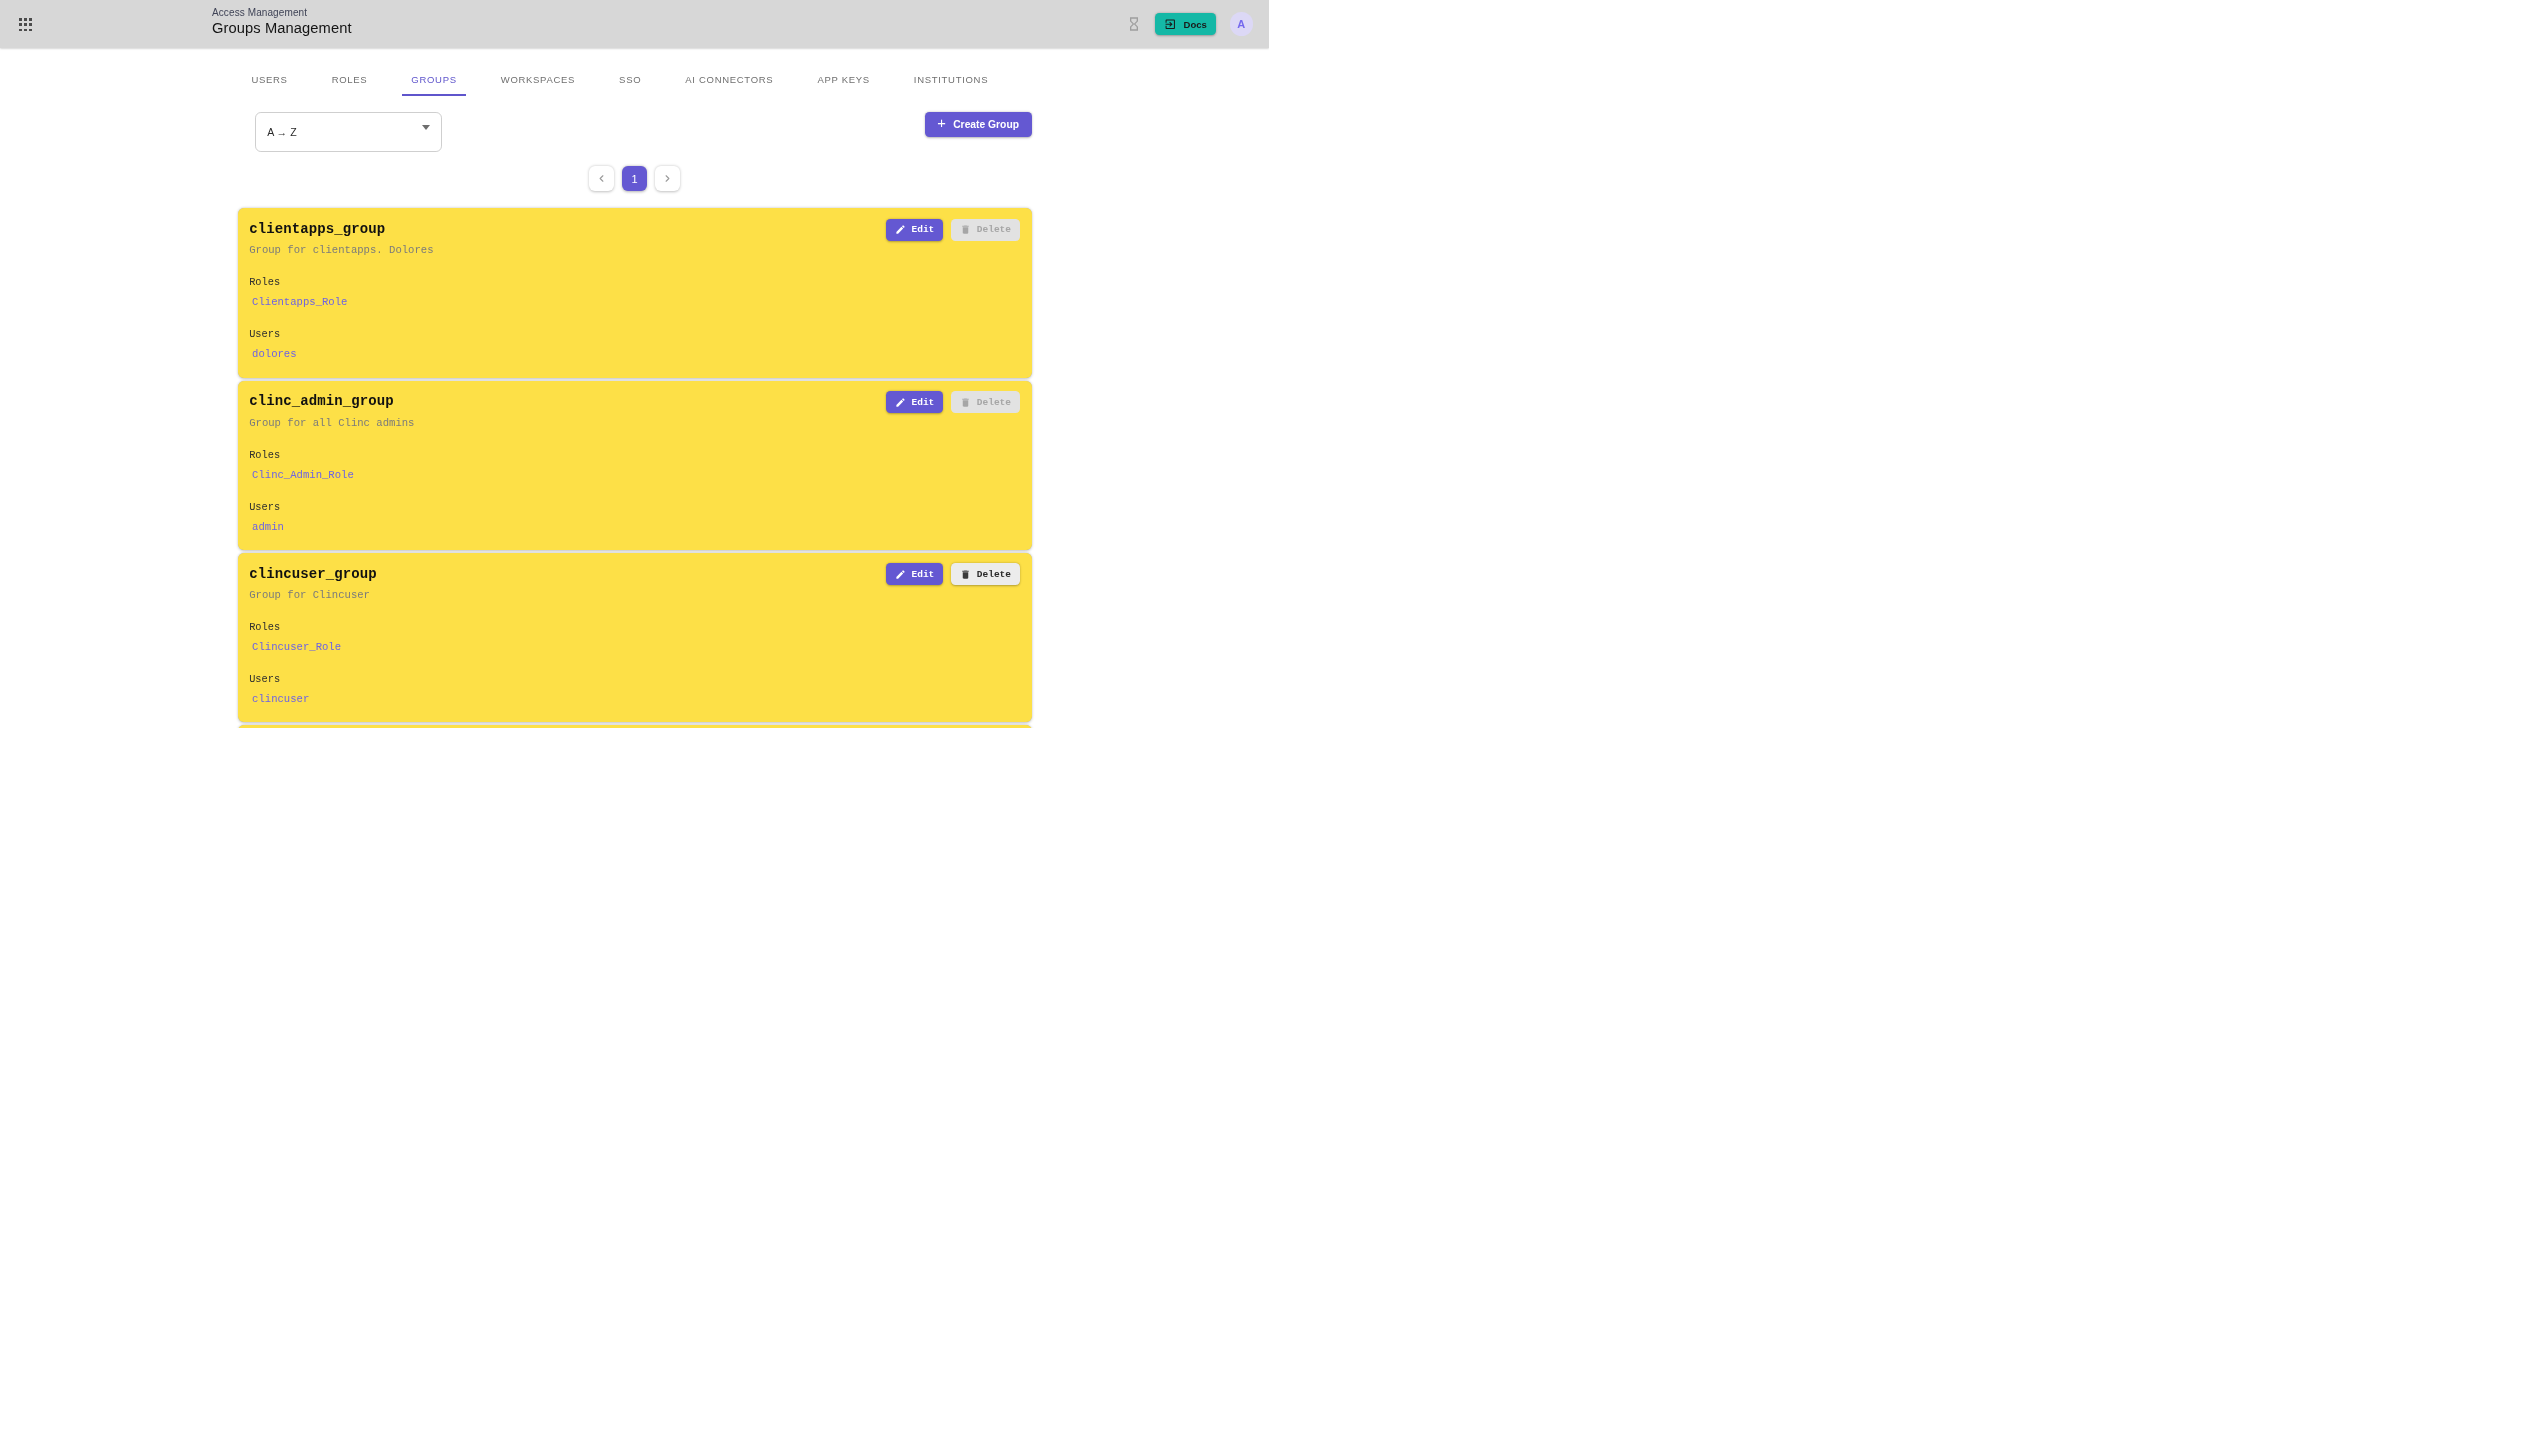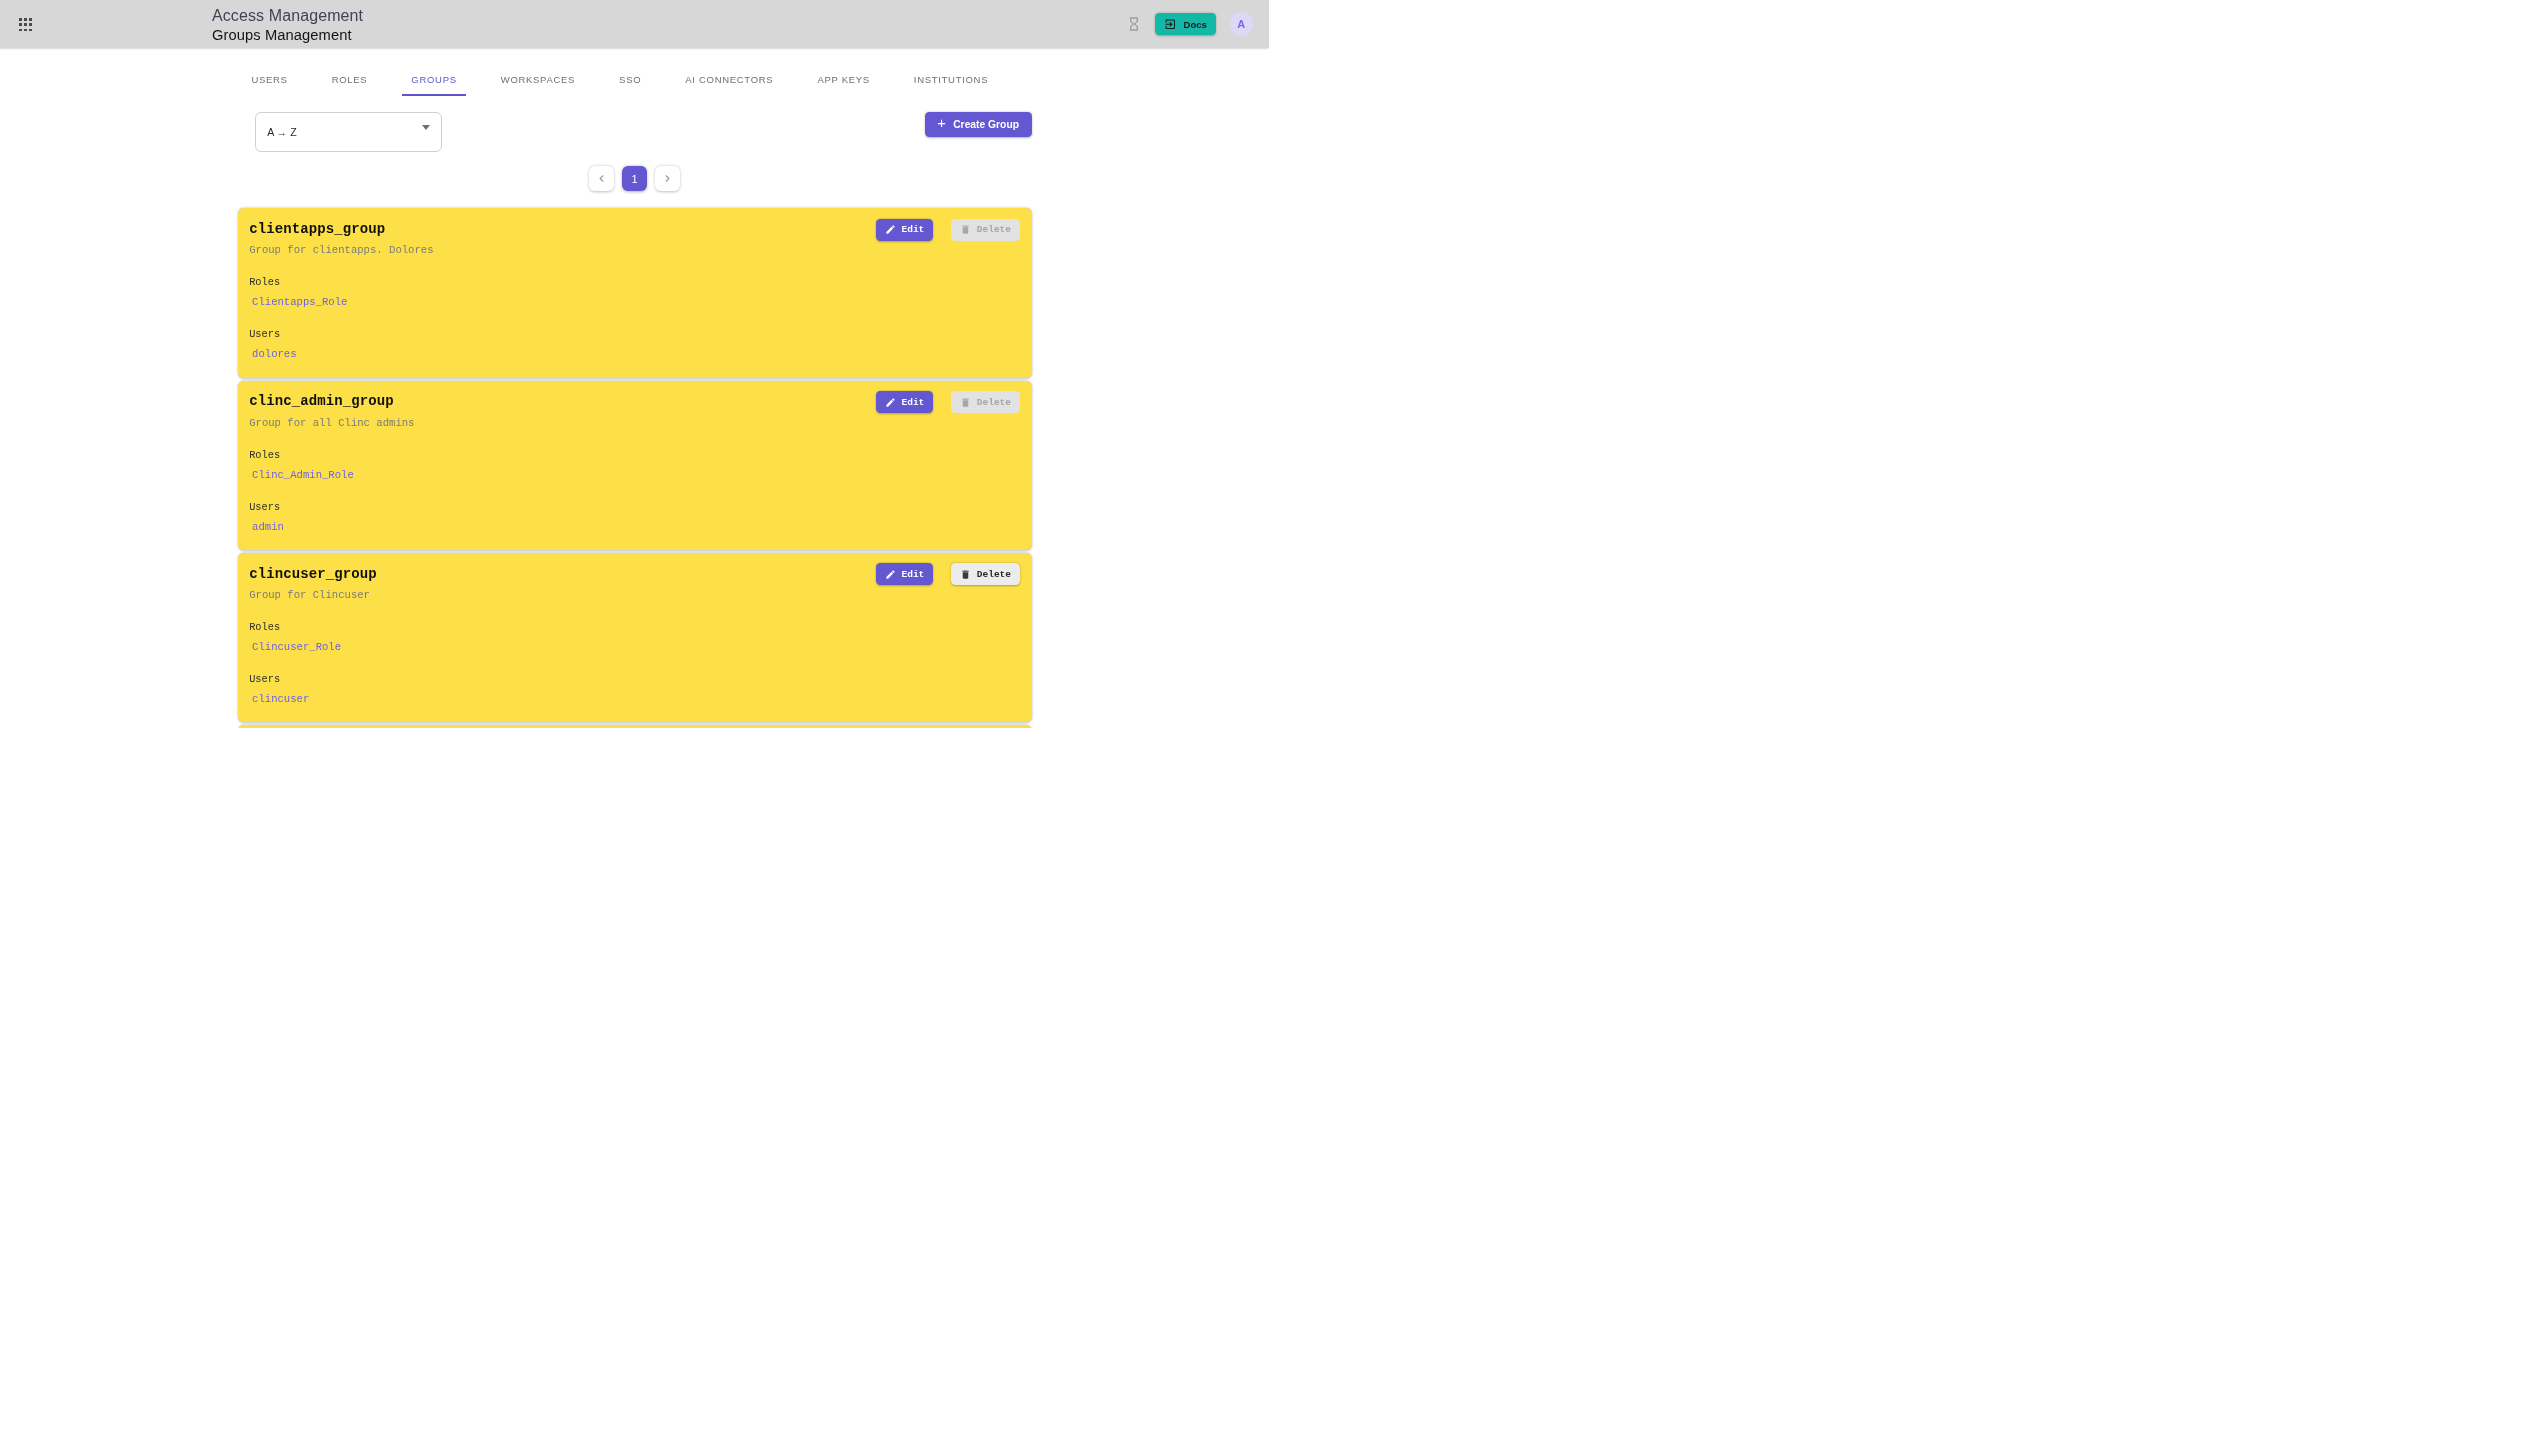--- a/index.html
+++ b/index.html
@@ -7,21 +7,21 @@
     font-family:"Liberation Sans", sans-serif; }
 
   
   .header { position:relative; height:48px; background:#d7d7d7;
     box-shadow:0 0.7px 2.2px rgba(0,0,0,0.28); z-index:10; }
   .apps-btn { position:absolute; left:16px; top:15.4px; width:19px; height:19px;
     display:flex; align-items:center; justify-content:center; cursor:pointer; background:none; border:none; }
   .apps-grid { display:grid; grid-template-columns:repeat(3,2.9px); grid-template-rows:repeat(3,2.9px); gap:2.2px; }
   .apps-grid span { width:2.9px; height:2.9px; background:#4b4b4b; }
   .header-titles { position:absolute; left:212px; top:7.3px; }
-  .app-section { font-size:16px; color:#3f4356; letter-spacing:0.1px; }
+  .app-section { font-size:10px; color:#3f4356; letter-spacing:0.1px; }
   .page-title { font-size:14.7px; color:#141414; margin-top:2.2px; letter-spacing:0.1px; }
   .header-right { position:absolute; right:16px; top:0; height:100%;
     display:flex; align-items:center; gap:13.2px; }
   .hourglass { width:16px; height:16px; color:#9e9e9e; }
   .docs-btn { display:flex; align-items:center; gap:6.6px; background:#14b8a6; border:none;
     border-radius:4.4px; padding:5.1px 9.5px; box-shadow:0 0.7px 2.2px rgba(0,0,0,0.3);
     font-size:9.5px; font-weight:700; color:#1a1a1a; cursor:pointer; font-family:inherit; }
   .docs-btn svg { width:12.5px; height:12.5px; color:#1a1a1a; }
   .avatar { width:23.5px; height:23.5px; border-radius:50%; background:#dcd8f6;
     display:flex; align-items:center; justify-content:center;
@@ -73,21 +73,21 @@
   .card { position:relative; background:#fde047; border-radius:5.9px; min-height:162px;
     box-shadow:0 0.7px 2.9px rgba(0,0,0,0.24), 0 0 0.7px rgba(0,0,0,0.18);
     padding:12.5px 11.7px 17.6px; margin-bottom:2.9px;font-family:Liberation Mono, monospace; }
   .card-title { font-size:14px; font-weight:700; color:#111; letter-spacing:0.1px; }
   .card-desc { margin-top:7.3px; font-size:10.6px; color:#7b7b7b; }
   .section-label { margin-top:20px; font-size:10.3px; color:#2e2e2e; }
   .entity-link { margin:8px 0 0 2.9px; font-size:10.6px; color:#6d63e4; cursor:pointer; width:fit-content; }
   .card-actions { position:absolute; top:10.3px; right:11.7px; display:flex; gap:8px; }
   .act-btn { height:22px; min-width:50px; border:none; border-radius:4.4px; padding:0 8.8px;
     display:flex; align-items:center; justify-content:center; gap:5.9px;
-    font-family:inherit; font-size:9.5px; font-weight:700; cursor:pointer;margin-left:10px; }
+    font-family:inherit; font-size:9.5px; font-weight:700; cursor:pointer; }
   .act-btn svg { width:11px; height:11px; }
   .edit-btn { background:#6458d2; color:#fff; box-shadow:0 0.7px 2.2px rgba(0,0,0,0.3); }
   .delete-btn.enabled { background:#ececec; color:#2b2b2b; box-shadow:0 0.7px 2.2px rgba(0,0,0,0.3); }
   .delete-btn.enabled svg { color:#3a3a3a; }
   .delete-btn.disabled { background:#e2e2e2; color:#a6a6a6; cursor:default; }
   .delete-btn.disabled svg { color:#a6a6a6; }
 </style>
 </head>
 <body>
 

